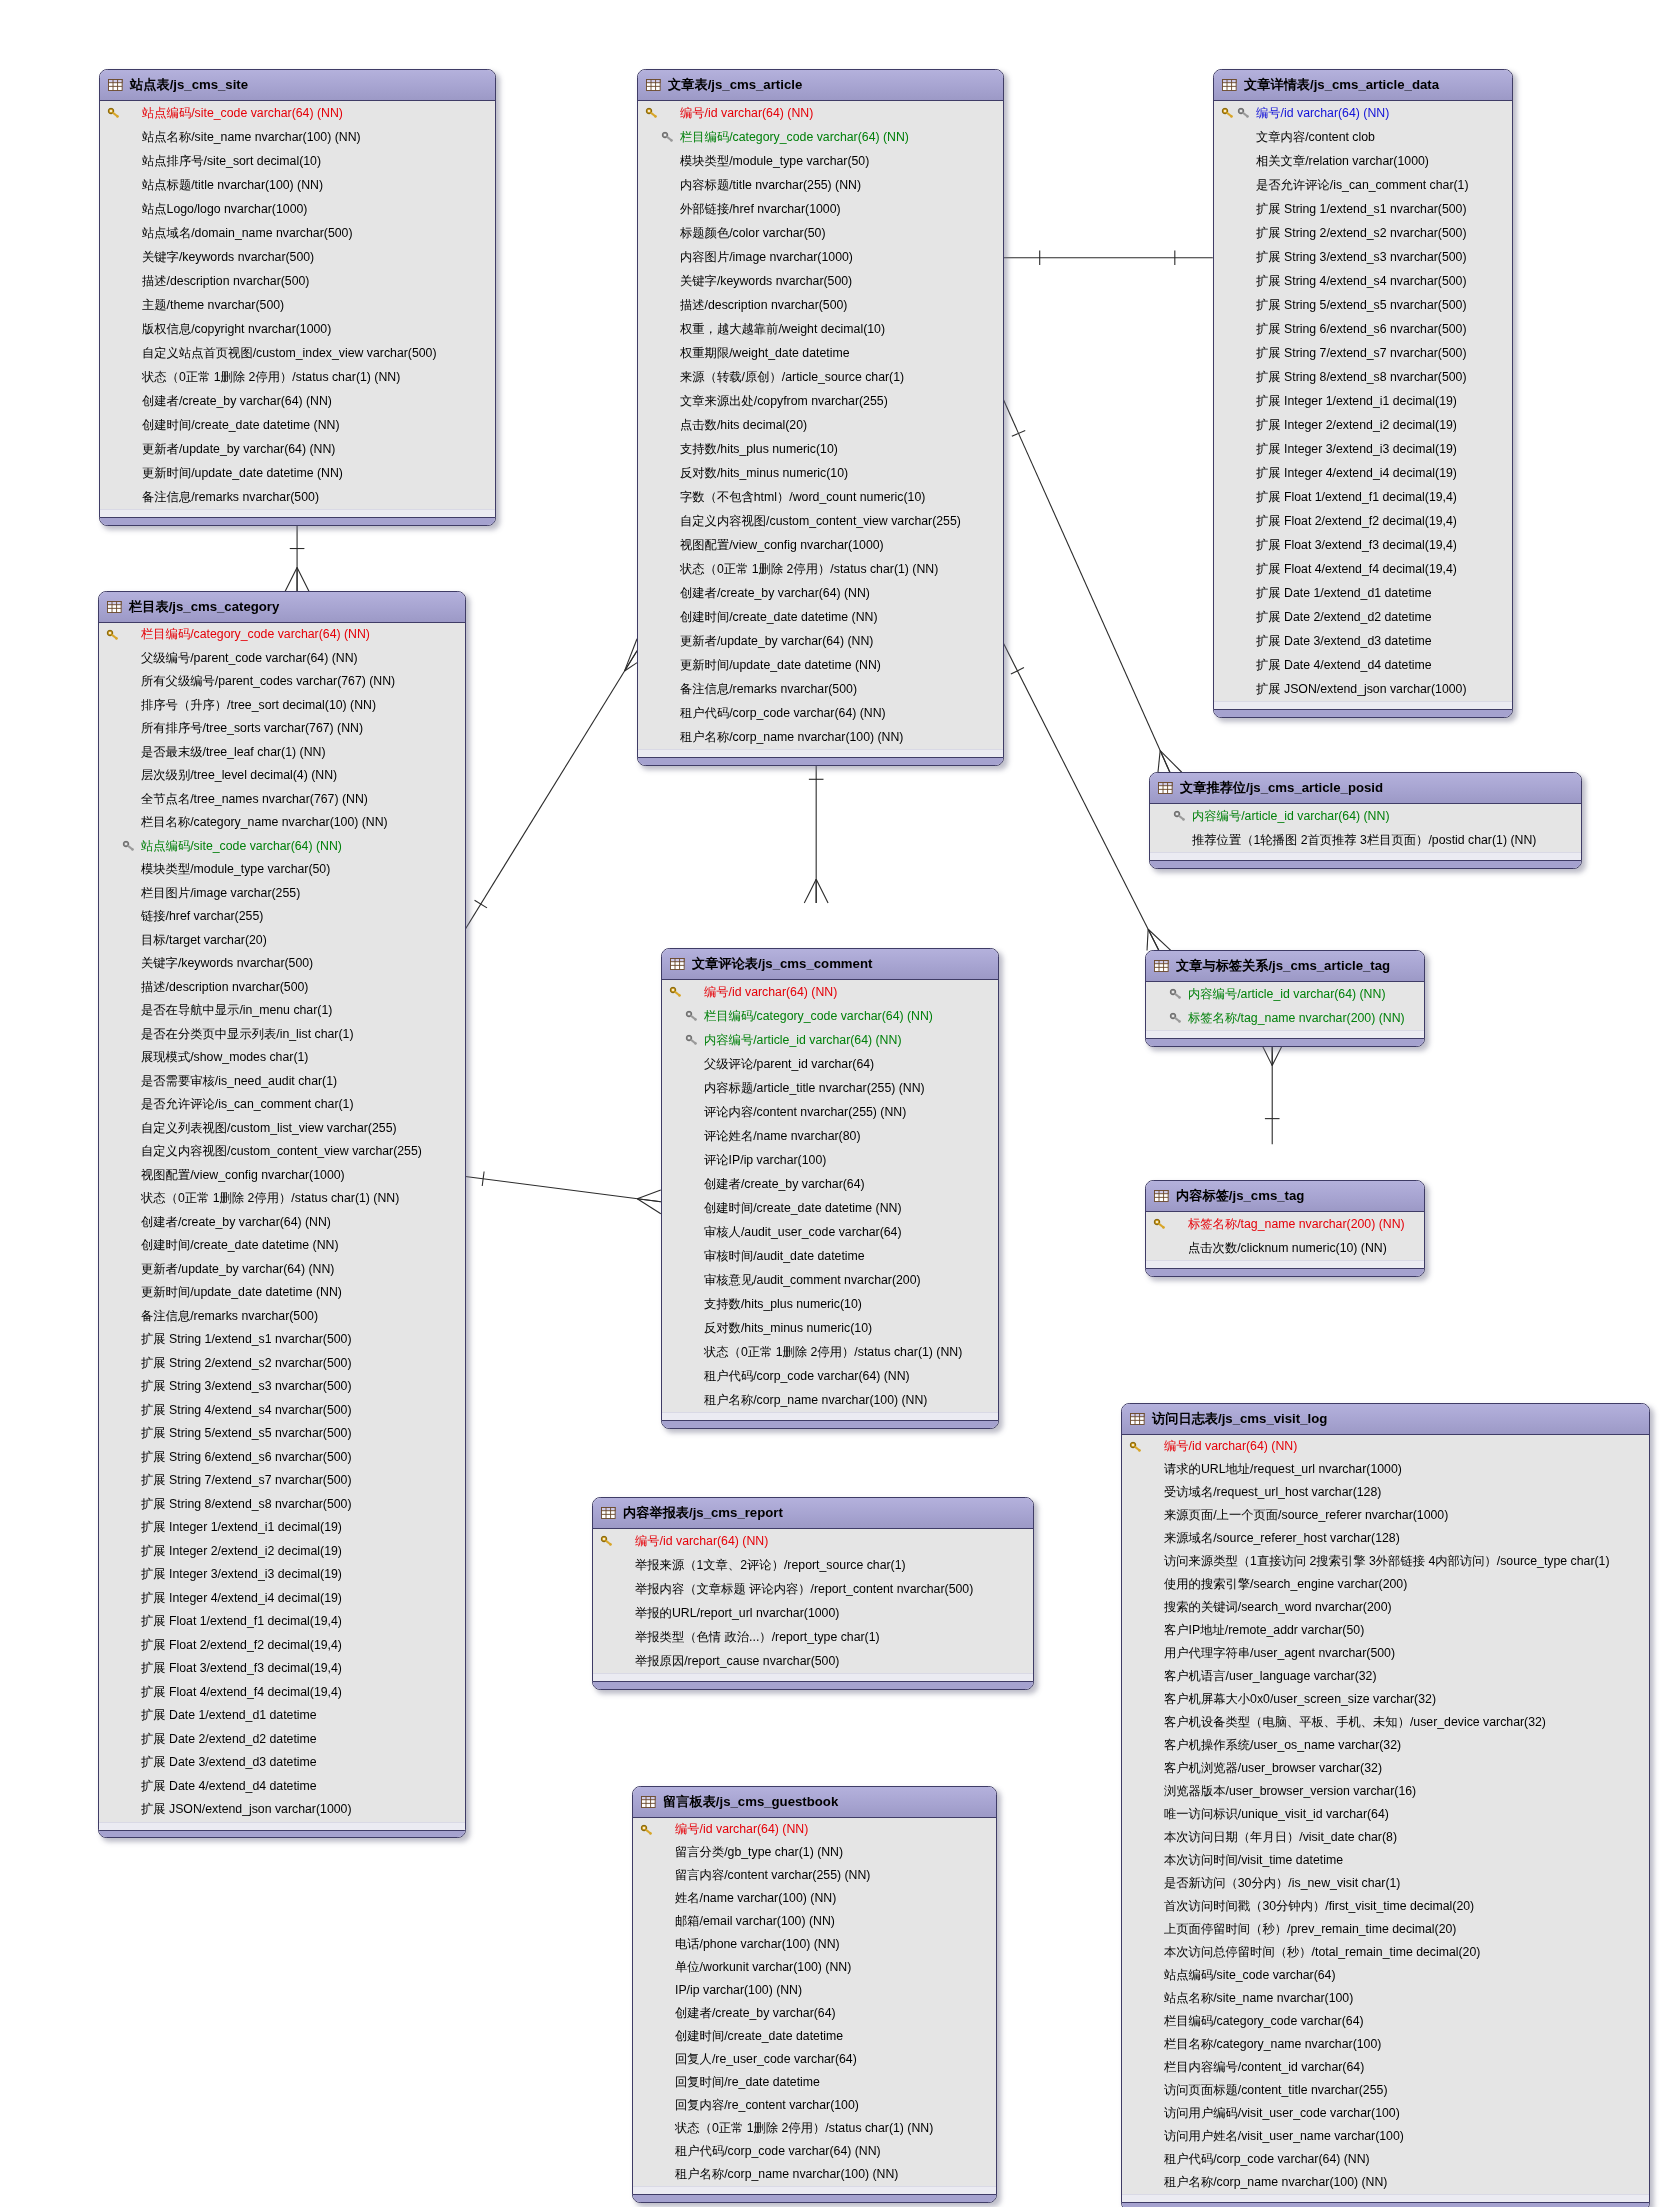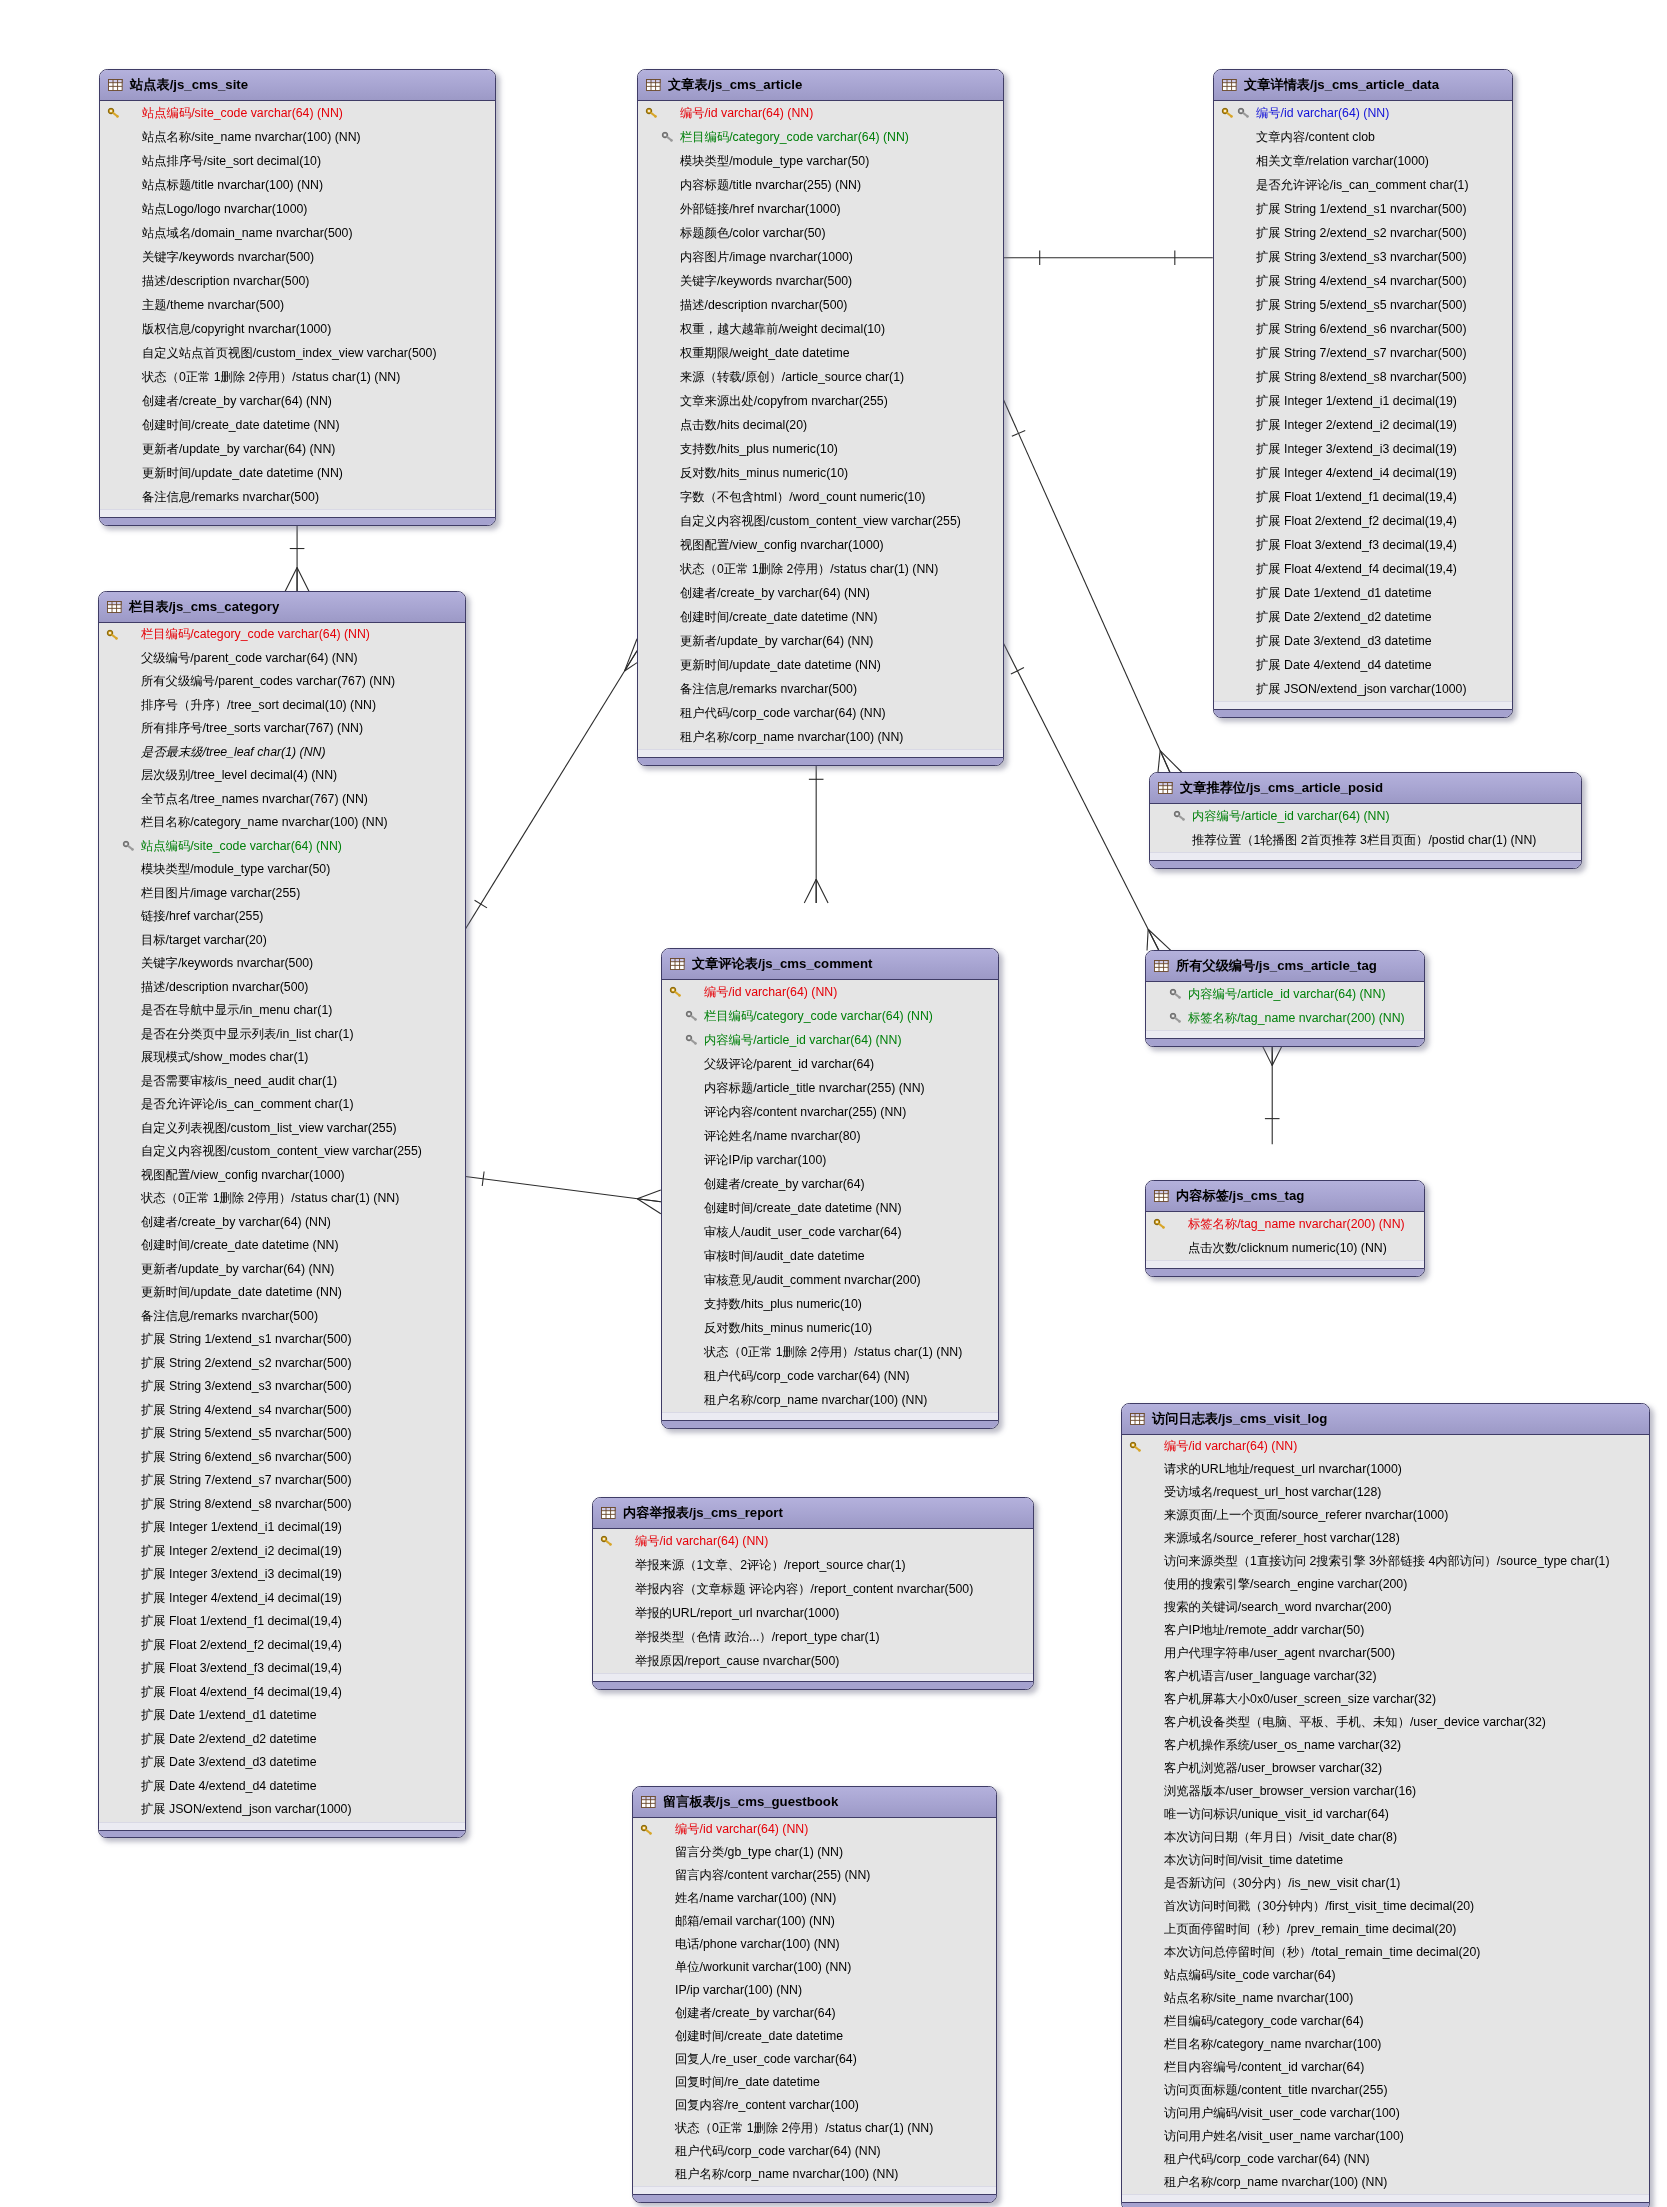--- a/index.html
+++ b/index.html
@@ -406,21 +406,21 @@
         <div class="row" style="height: 23.5px;">
           <span class="lbl" style="line-height: 23.5px;">所有父级编号/parent_codes varchar(767) (NN)</span>
         </div>
         <div class="row" style="height: 23.5px;">
           <span class="lbl" style="line-height: 23.5px;">排序号（升序）/tree_sort decimal(10) (NN)</span>
         </div>
         <div class="row" style="height: 23.5px;">
           <span class="lbl" style="line-height: 23.5px;">所有排序号/tree_sorts varchar(767) (NN)</span>
         </div>
         <div class="row" style="height: 23.5px;">
-          <span class="lbl" style="line-height: 23.5px; font-style: italic;">是否最末级/tree_leaf char(1) (NN)</span>
+          <span class="lbl" style="line-height: 23.5px;">是否最末级/tree_leaf char(1) (NN)</span>
         </div>
         <div class="row" style="height: 23.5px;">
           <span class="lbl" style="line-height: 23.5px;">层次级别/tree_level decimal(4) (NN)</span>
         </div>
         <div class="row" style="height: 23.5px;">
           <span class="lbl" style="line-height: 23.5px;">全节点名/tree_names nvarchar(767) (NN)</span>
         </div>
         <div class="row" style="height: 23.5px;">
           <span class="lbl" style="line-height: 23.5px;">栏目名称/category_name nvarchar(100) (NN)</span>
         </div>
@@ -678,21 +678,21 @@
     </div>
     <div class="tbl" style="left: 1145px; top: 950px; width: 278px;">
       <div class="tbl-header">
         <svg width="14.6" height="12" viewBox="0 0 16 13">
           <rect x="0.5" y="0.5" width="15" height="12" fill="#ffffff" stroke="#6b4a2c" stroke-width="1"></rect>
           <rect x="0.5" y="0.5" width="15" height="3.5" fill="#cfcbe8" stroke="#6b4a2c" stroke-width="1"></rect>
           <line x1="5.5" y1="0.5" x2="5.5" y2="12.5" stroke="#6b4a2c"></line>
           <line x1="10.5" y1="0.5" x2="10.5" y2="12.5" stroke="#6b4a2c"></line>
           <line x1="0.5" y1="8" x2="15.5" y2="8" stroke="#6b4a2c"></line>
         </svg>
-        <span class="tbl-title">所有父级编号/js_cms_article_tag</span>
+        <span class="tbl-title">文章与标签关系/js_cms_article_tag</span>
       </div>
       <div class="tbl-body">
         <div class="row k-fk" style="height: 24px;">
           <svg width="13.7" height="11" viewBox="0 0 15 12" class="keyicon key2">
             <circle cx="4.4" cy="3.8" r="2.9" fill="#9a9a9a" stroke="#6f6f6f" stroke-width="1.2"></circle>
             <circle cx="4.4" cy="3.8" r="1.1" fill="#ffffff"></circle>
             <line x1="6.4" y1="5.6" x2="12.6" y2="10.6" stroke="#9a9a9a" stroke-width="2.2"></line>
             <line x1="10.4" y1="10.6" x2="12.2" y2="8.4" stroke="#9a9a9a" stroke-width="1.6"></line>
           </svg>
           <span class="lbl" style="line-height: 24px;">内容编号/article_id varchar(64) (NN)</span>

